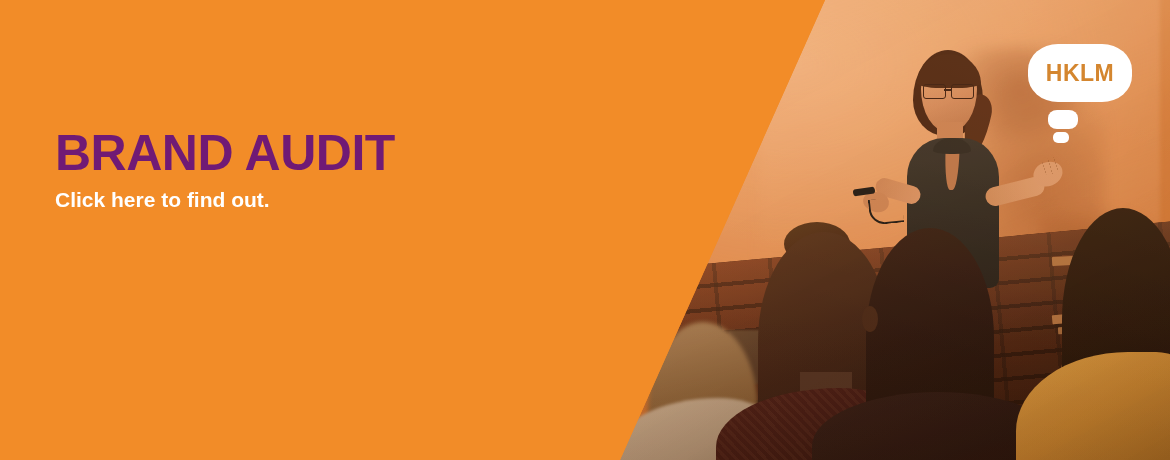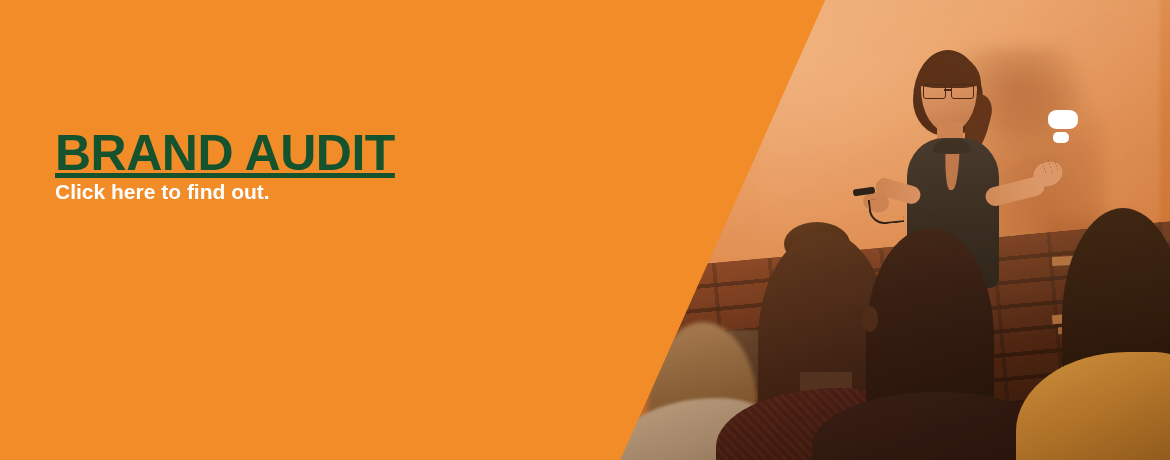--- a/index.html
+++ b/index.html
@@ -304,37 +304,36 @@
     width:1170px; height:460px;
     background:#F28C28;
     -webkit-clip-path: polygon(0 0, 825px 0, 620px 460px, 0 460px);
     clip-path: polygon(0 0, 825px 0, 620px 460px, 0 460px);
   }
 
   
   .copy { position:absolute; left:55px; top:128px; width:520px; }
 
   .headline-1 {
-    font-size:50px; font-weight:700; color:#14532d;
+    font-size:50px; font-weight:700; color:#701a75;
     letter-spacing:-0.5px; line-height:1.0;
     white-space:nowrap;
-    text-decoration:underline;
   }
   .headline-2 {
     font-size:50px; font-weight:300; color:#ffffff;
     letter-spacing:0.3px; line-height:1.06;
     margin-top:6px; white-space:nowrap;
   }
   .subline {
     margin-top:38px;
     font-size:21px; font-weight:400; color:#ffffff;
     line-height:1.32; white-space:nowrap;
   }
   .cta {
-    margin-top:0;
+    margin-top:8px;
     font-size:21px; font-weight:700; color:#ffffff;
     line-height:1.32; white-space:nowrap;
     text-decoration:none; display:inline-block; cursor:pointer;
   }
 
   
   .logo { position:absolute; left:1028px; top:44px; width:104px; height:100px; }
   .logo-bubble {
     position:absolute; left:0; top:0; width:104px; height:58px;
     background:#ffffff;
@@ -429,17 +428,20 @@
   </div>
 
   <div class="orange-wedge"></div>
 
   <div class="copy">
     <div class="headline-1">BRAND AUDIT</div>
     <a class="cta" href="#">Click here to find out.</a>
   </div>
 
   <div class="logo">
+    <div class="logo-bubble">
+      <span class="logo-text">HKLM</span>
+    </div>
     <div class="logo-dot-1"></div>
     <div class="logo-dot-2"></div>
   </div>
 
 </div>
 
 </body></html>

